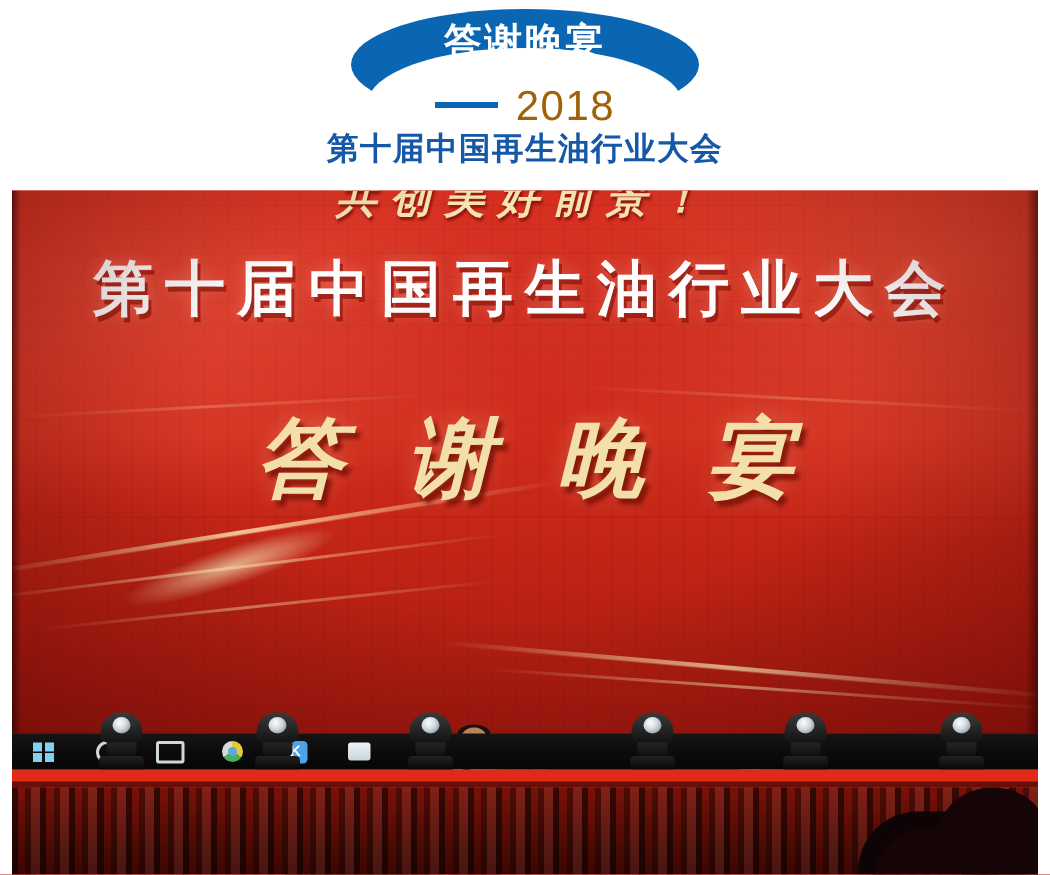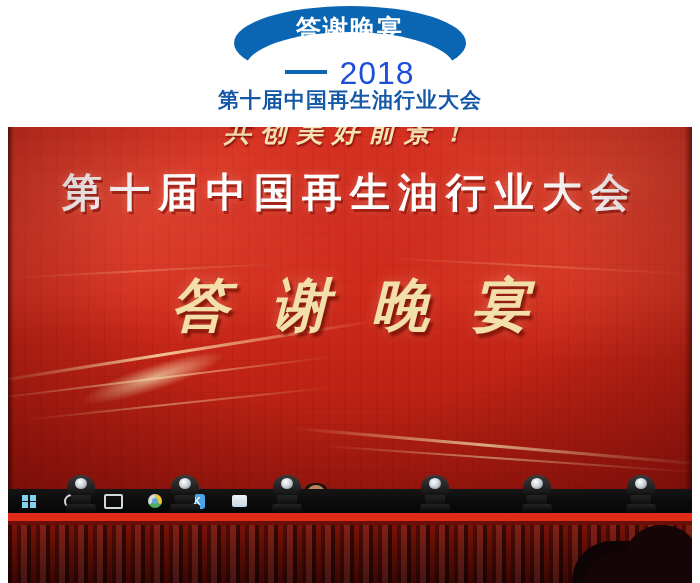--- a/index.html
+++ b/index.html
@@ -45,21 +45,21 @@
     text-align:center;z-index:4;
     line-height:1;
   }
   .year-dash{
     display:inline-block;vertical-align:middle;
     width:42px;height:4px;background:#0a66b2;
     margin-right:12px;margin-bottom:3px;
   }
   .year-num{
     display:inline-block;vertical-align:middle;
-    color:#1d4ed8;font-size:32px;font-weight:normal;
+    color:#a16207;font-size:28px;font-weight:normal;
     letter-spacing:1px;
   }
   .subtitle{
     position:absolute;left:0;top:89px;width:700px;
     text-align:center;
     color:#1558a8;font-size:21px;font-weight:bold;
     letter-spacing:1px;line-height:1;
   }
 
   

